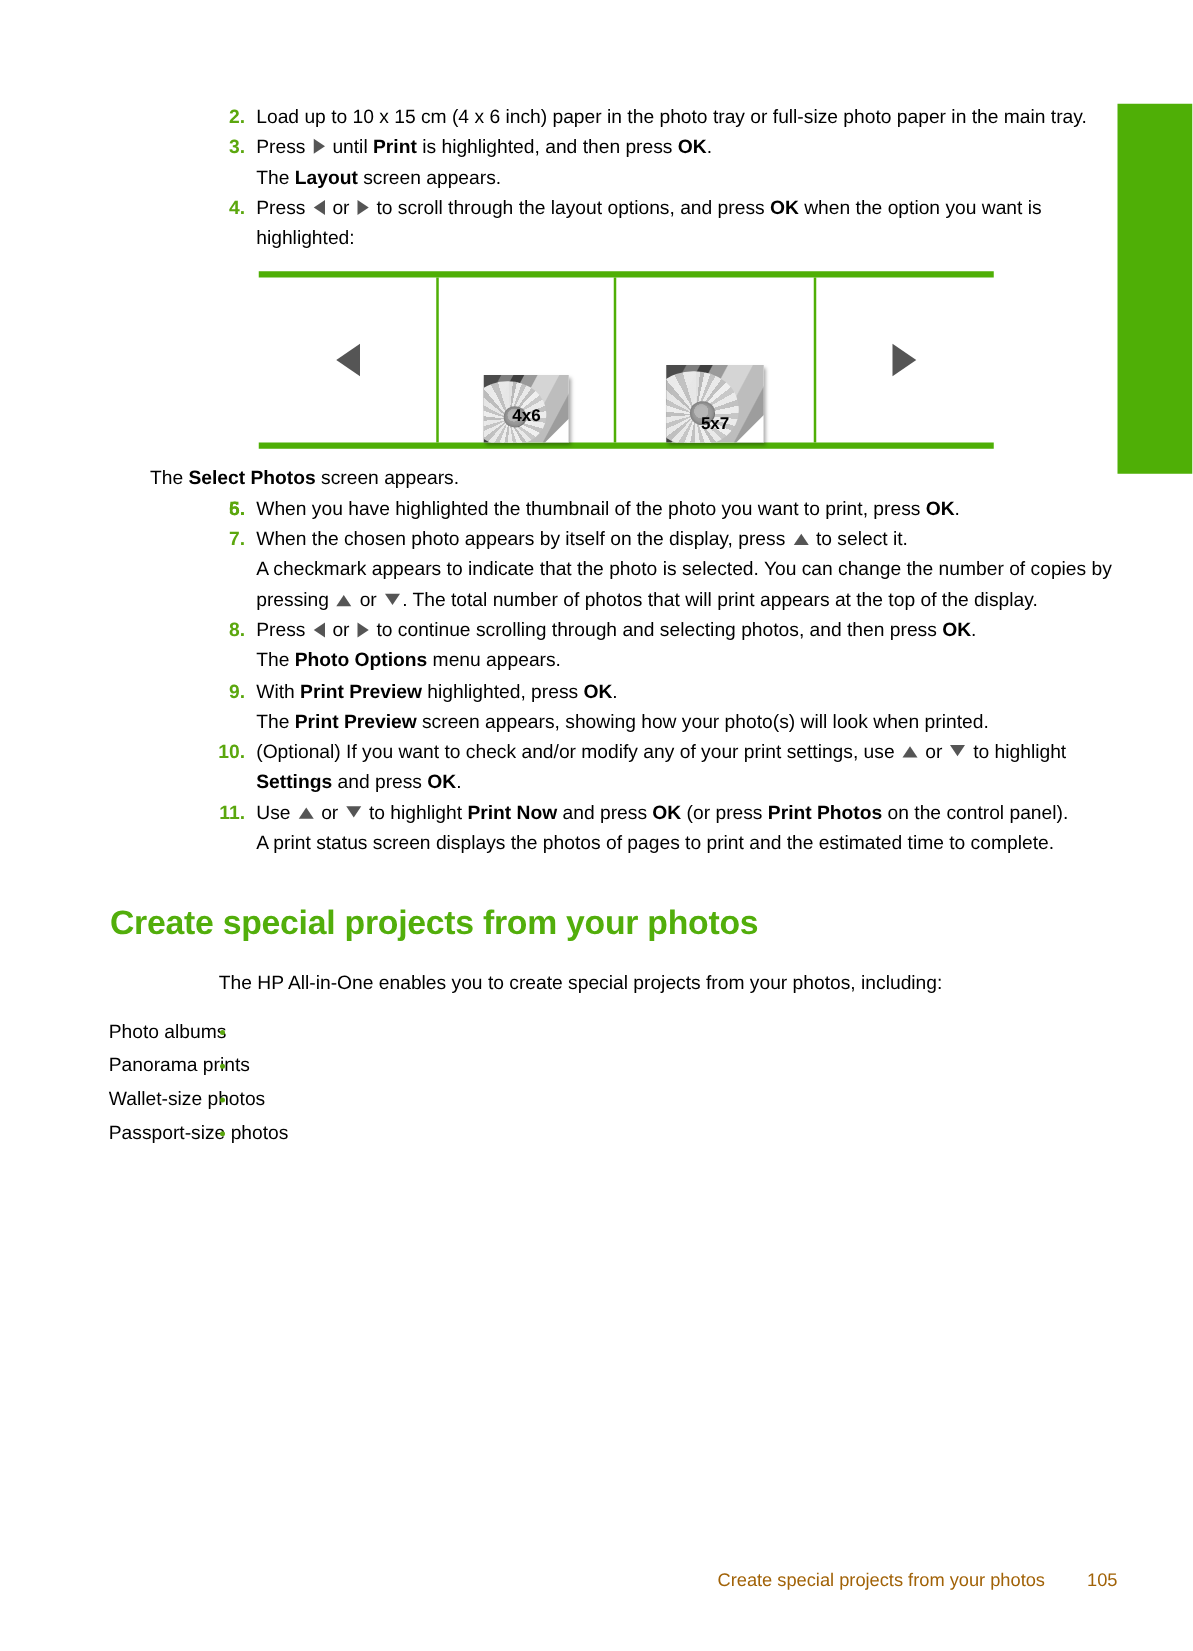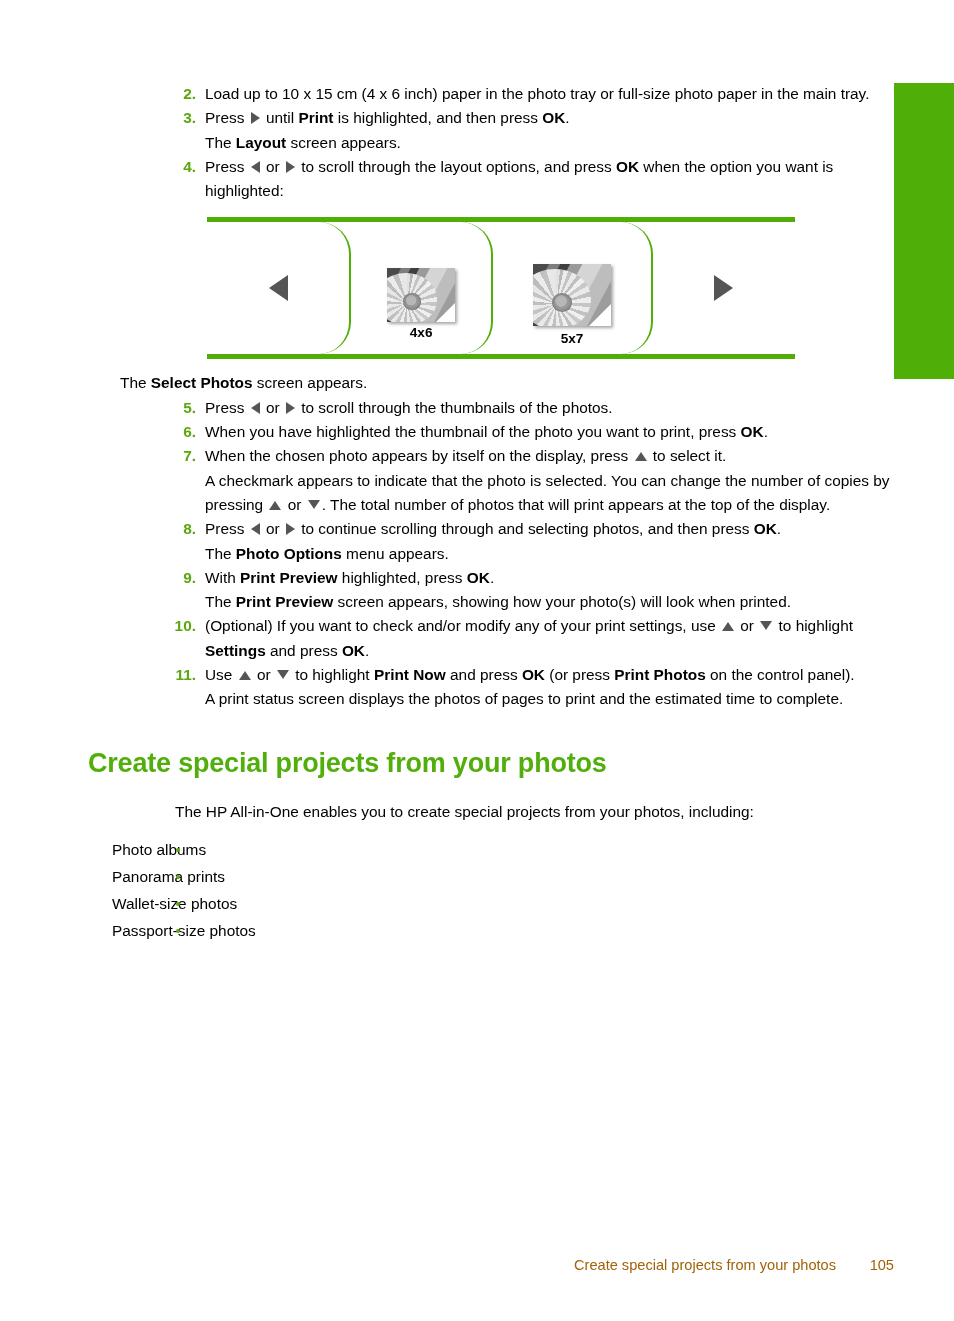--- a/index.html
+++ b/index.html
@@ -134,22 +134,21 @@
     box-sizing: border-box;
     display: flex;
   }
   .fig-cell {
     position: relative;
     box-sizing: border-box;
     border-right: 2px solid #4FAF06;
     display: flex;
     flex-direction: column;
     align-items: center;
-    justify-content: center;
-    border-radius: 32px;
+    justify-content: flex-end;
   }
   .fig-cell:last-child { border-right: none; }
   .cell-nav      { width: 148px; }
   .cell-opt      { width: 146px; }
   .cell-opt2     { width: 164px; }
   .cell-nav-r    { width: 146px; }
 
   .nav-arrow {
     margin: auto;
     width: 0; height: 0;
@@ -273,21 +272,21 @@
   }
 
   
   .bullets {
     margin: 12px 0 0 0;
     padding: 0;
     list-style: none;
   }
   .bullet {
     position: relative;
-    padding-left: 112px;
+    padding-left: 87px;
     font-size: 15.4px;
     line-height: 27px;
   }
   .bullet::before {
     content: "";
     position: absolute;
     left: 176px;
     top: 12px;
     width: 4px;
     height: 4px;
@@ -372,23 +371,20 @@
       </div>
     </div>
 
     <p class="plain-para">
       <span>The </span><b>Select Photos</b><span> screen appears.</span>
     </p>
 
     <ol class="steps" id="steps-bottom">
         <li class="step">
           <span class="step-num">5.</span>
-          <span class="step-body">
-            <span class="step-line"><span>Press </span><span class="tri tri-left"></span><span> or </span><span class="tri tri-right"></span><span> to scroll through the thumbnails of the photos.</span></span>
-          </span>
         </li>
         <li class="step">
           <span class="step-num">6.</span>
           <span class="step-body">
             <span class="step-line"><span>When you have highlighted the thumbnail of the photo you want to print, press </span><b>OK</b><span>.</span></span>
           </span>
         </li>
         <li class="step">
           <span class="step-num">7.</span>
           <span class="step-body">

